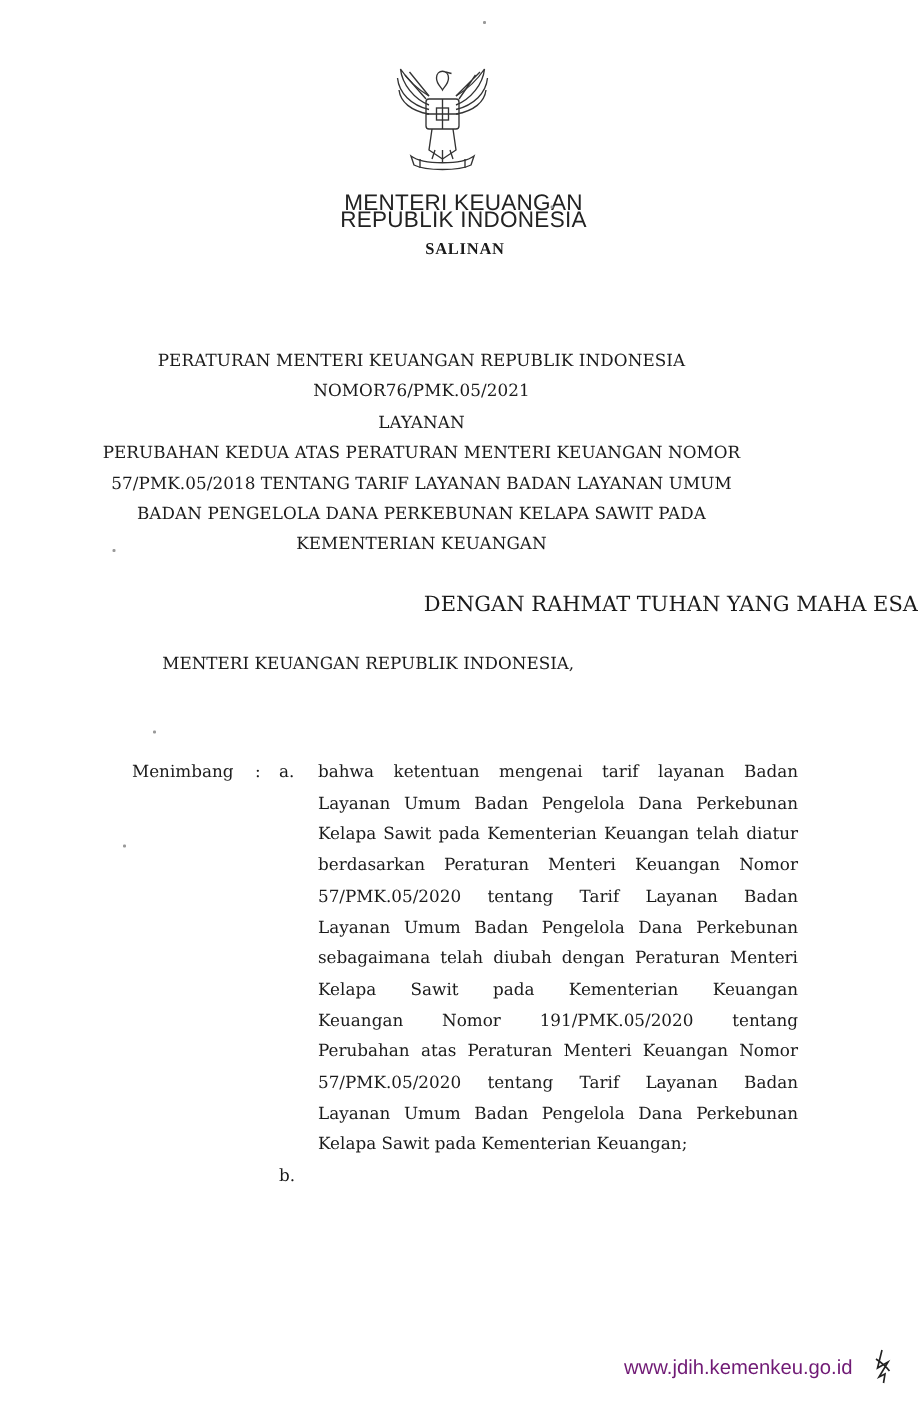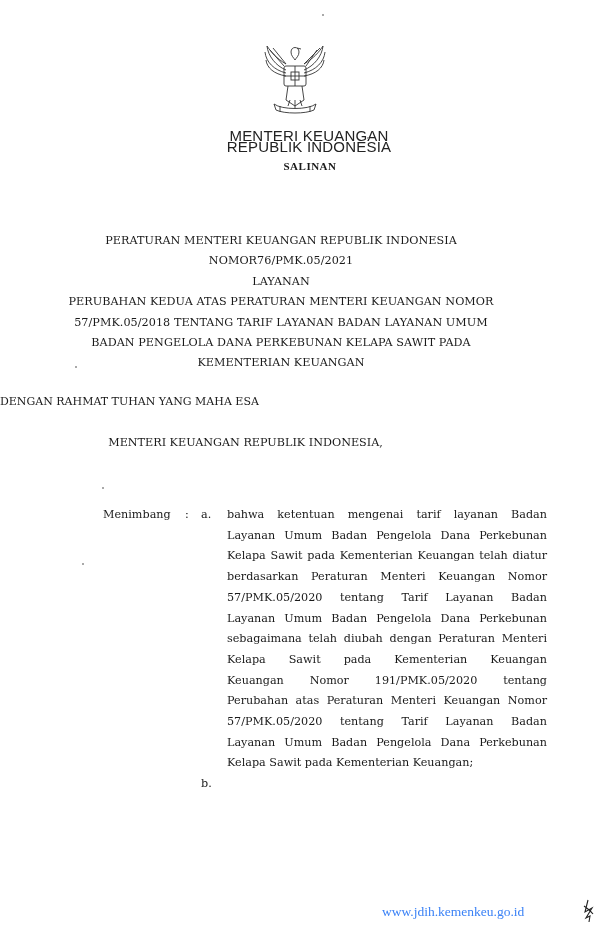--- a/index.html
+++ b/index.html
@@ -11,32 +11,32 @@
     .emblem { position: absolute; left: 262px; top: 40px; width: 66px; height: 84px; }
     .ministry { position: absolute; left: 0; width: 612px; top: 130px; text-align: center;
       font-family: "Liberation Sans", "DejaVu Sans", sans-serif; font-size: 15px; line-height: 11px; color: #222; letter-spacing: 0.2px; }
     .ministry div { padding-left: 6px; }
     .salinan { position: absolute; left: 0; width: 612px; top: 160px; text-align: center;
       font-family: "Liberation Serif", "DejaVu Serif", serif; font-weight: bold; font-size: 11px; letter-spacing: 0.5px; padding-left: 4px; }
     .title-block { position: absolute; left: 0; width: 562px; top: 231px; text-align: center;
       font-size: 11.2px; line-height: 20.4px; letter-spacing: 0.05px; }
     .title-block div { white-space: nowrap; }
     .title-block .nomor-label { display: inline-block; }
-    .rahmat { position: absolute; left: 0; width: 612px; top: 395px; text-align: left; font-size: 11px; }
+    .rahmat { position: absolute; left: 0; width: 612px; top: 395px; text-align: right; font-size: 14px; }
     .menteri { position: absolute; left: 0; width: 491px; top: 436px; text-align: center; font-size: 11.2px; }
-    .body { position: absolute; left: 88px; top: 505px; width: 444px; font-size: 11.2px; line-height: 20.7px; margin-left: 15px; }
+    .body { position: absolute; left: 88px; top: 505px; width: 444px; font-size: 11.2px; line-height: 20.7px; }
     .row { display: flex; }
     .label { width: 82px; white-space: nowrap; }
     .colon { width: 16px; }
     .letter { width: 26px; }
     .text { width: 320px; text-align: justify; text-align-last: left; }
     .text .line { display: block; text-align: justify; text-align-last: justify; white-space: nowrap; }
     .text .line.last { text-align-last: left; }
-    .footer-link { position: absolute; left: 382px; top: 904px; font-family: Liberation Serif, serif;
-      font-size: 13.5px; color: #3b82f6; text-decoration: none; }
+    .footer-link { position: absolute; left: 416px; top: 904px; font-family: Liberation Sans, sans-serif;
+      font-size: 13.5px; color: #701a75; text-decoration: none; }
     .signature { position: absolute; left: 580px; top: 898px; width: 16px; height: 26px; }
     .speck { position: absolute; width: 1.5px; height: 1.5px; background: #999; border-radius: 50%; }
   </style>
 </head>
 <body>
 
 <svg class="emblem" viewBox="0 0 66 84">
   <g fill="none" stroke="#333" stroke-width="0.9">
 
     <path d="M24 30 C14 26, 6 16, 5 6 C9 12, 14 18, 24 24"></path>

